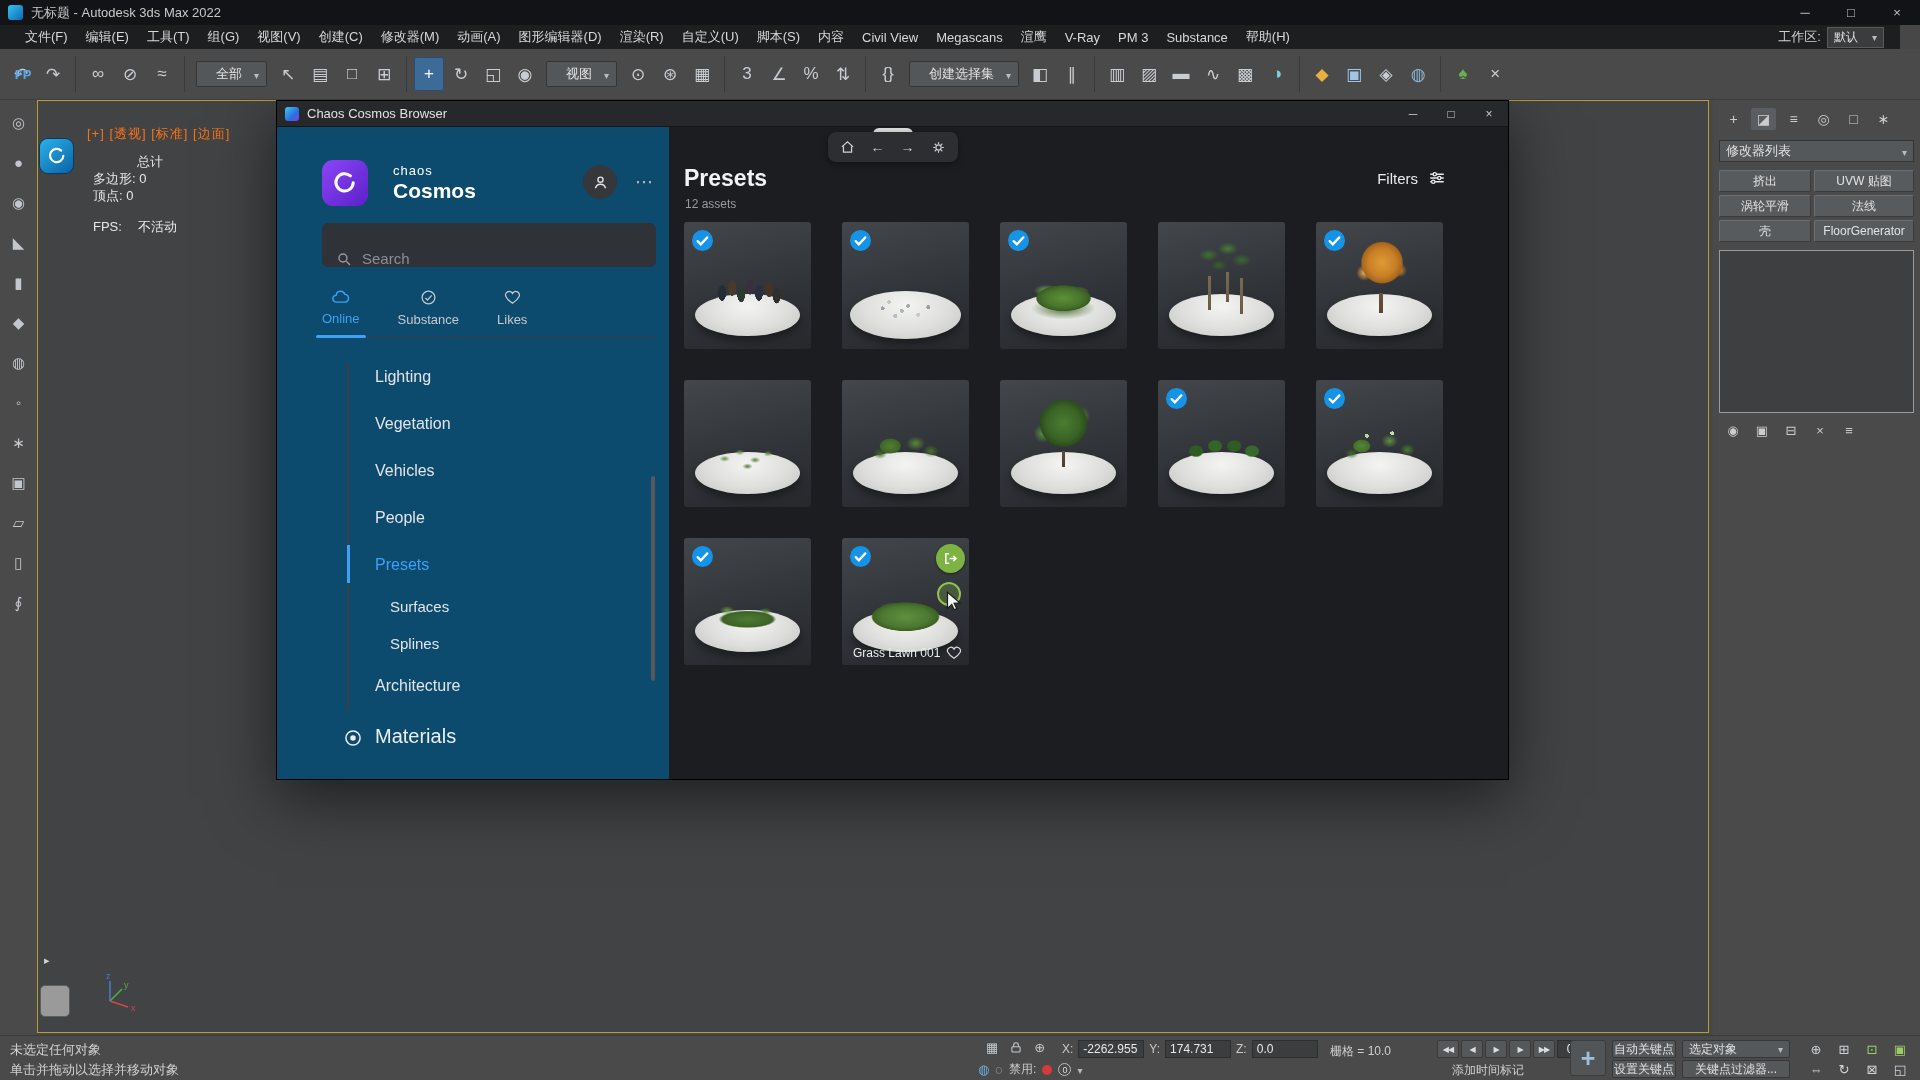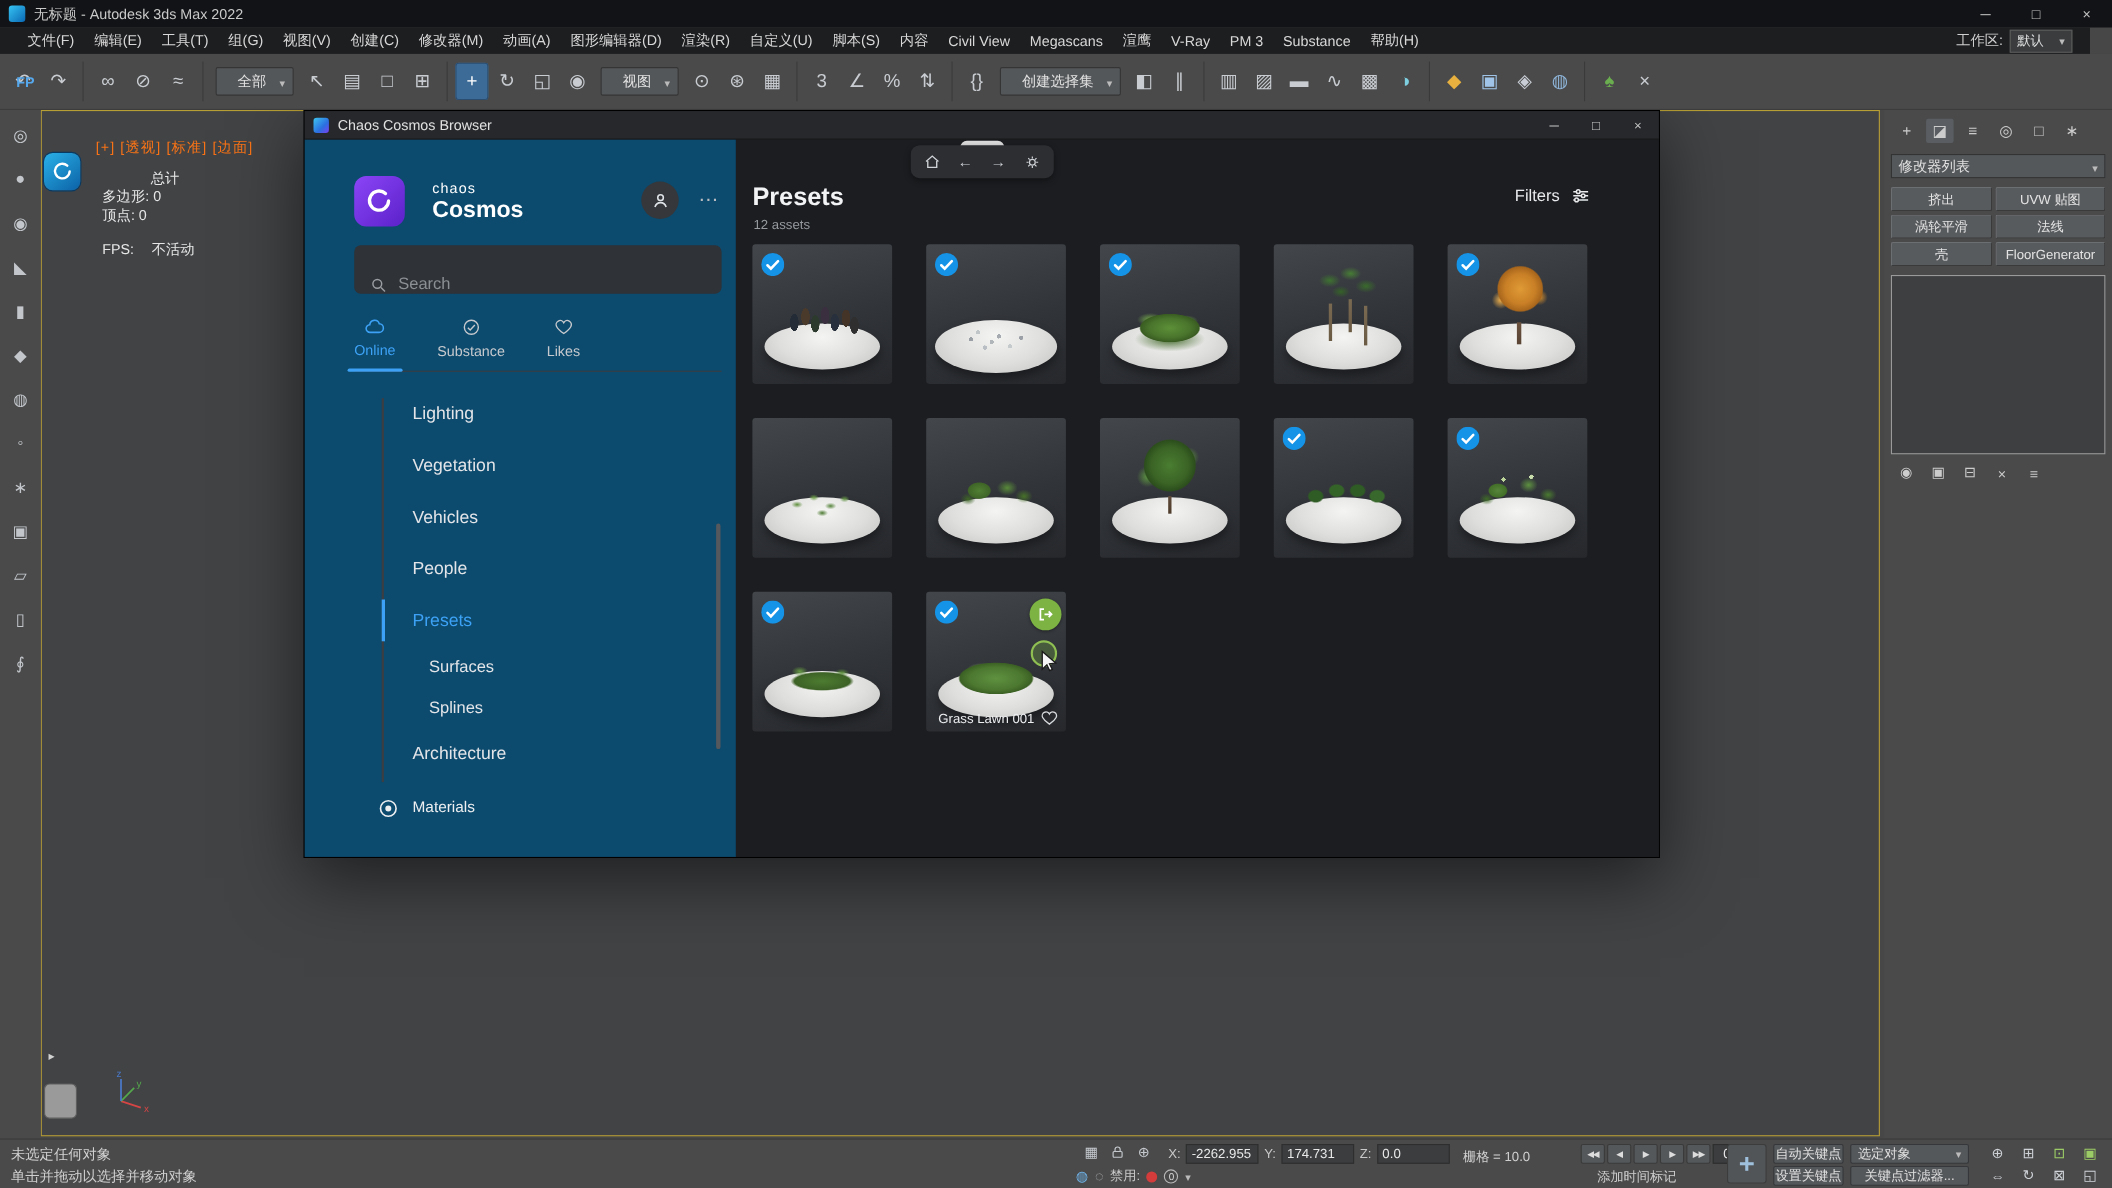--- a/index.html
+++ b/index.html
@@ -110,21 +110,21 @@
 .cw-tab-item{position:relative;display:flex;flex-direction:column;align-items:center;gap:6px;font-size:13px;color:#c6c9cd}
 .cw-tab-item.active{color:#3da2f5}
 .cw-tab-item.active::after{content:"";position:absolute;left:-6px;right:-6px;bottom:-11px;height:3px;background:#3da2f5;border-radius:2px}
 .cw-cats{position:absolute;left:0;top:226px;width:100%}
 .cat{height:47px;display:flex;align-items:center;padding-left:98px;font-size:16px;color:#e3e5e8}
 .cat.sub{height:37px;padding-left:113px;font-size:15px}
 .cat.active{color:#3da2f5}
 .cw-guide{position:absolute;left:70px;top:235px;width:2px;height:349px;background:#3b3e42}
 .cw-guide-active{position:absolute;left:70px;top:418px;width:3px;height:38px;background:#3da2f5}
 .cw-scroll{position:absolute;left:374px;top:349px;width:4px;height:205px;border-radius:2px;background:#55585c}
-.cw-materials{position:absolute;left:66px;top:598px;display:flex;align-items:flex-start;gap:12px;color:#eceef0;font-size:14px}
+.cw-materials{position:absolute;left:66px;top:598px;display:flex;align-items:flex-end;gap:12px;color:#eceef0;font-size:20px}
 .cw-head-title{position:absolute;left:15px;top:38px;font-size:23px;font-weight:700;color:#f2f3f5}
 .cw-head-count{position:absolute;left:16px;top:70px;font-size:12px;color:#979ba0}
 .cw-filters{position:absolute;right:62px;top:42px;display:flex;align-items:center;gap:10px;font-size:15px;color:#e8eaec}
 .cw-grid{position:absolute;left:15px;top:95px;display:grid;grid-template-columns:repeat(5,127px);gap:31px}
 .asset{width:127px;height:127px;position:relative;border-radius:3px;overflow:hidden;background:linear-gradient(165deg,#43464b 0%,#313439 55%,#26282c 100%)}
 .asset::before{content:"";position:absolute;left:11px;right:11px;bottom:13px;height:42px;border-radius:50%;background:radial-gradient(ellipse at 50% 30%,#f4f4f2 0%,#dededc 55%,#c2c2c0 100%);box-shadow:0 5px 9px rgba(0,0,0,.38)}
 .asset::after{content:"";position:absolute;inset:0;background-repeat:no-repeat}
 .asset.v-pebbles::before{left:8px;right:8px;height:48px;bottom:10px}
 .asset.v-people::after{background-image:
  radial-gradient(ellipse 4px 8px at 30% 56%,#232b36 95%,transparent),

